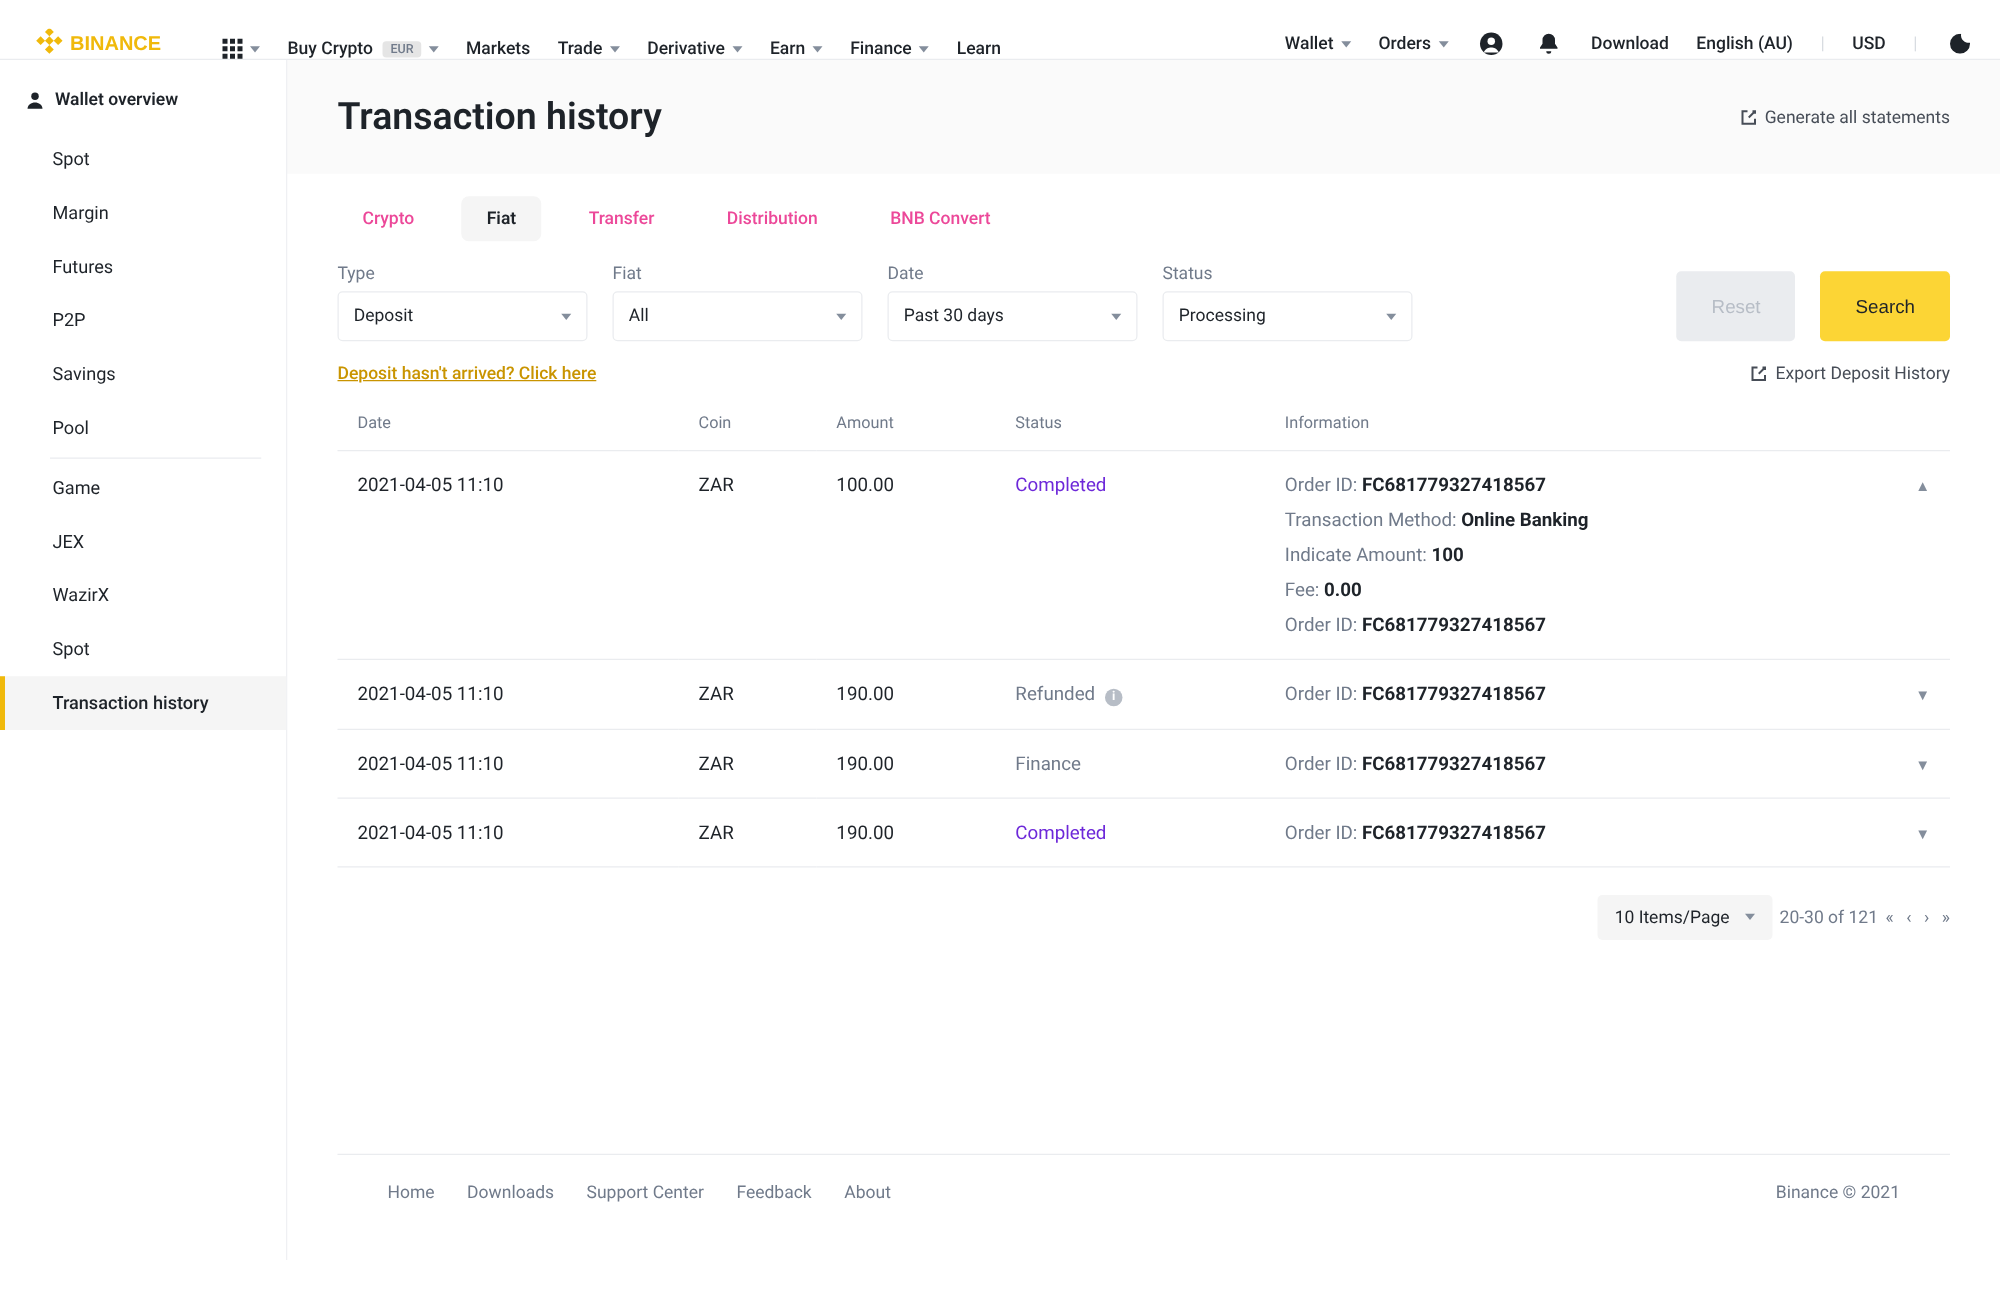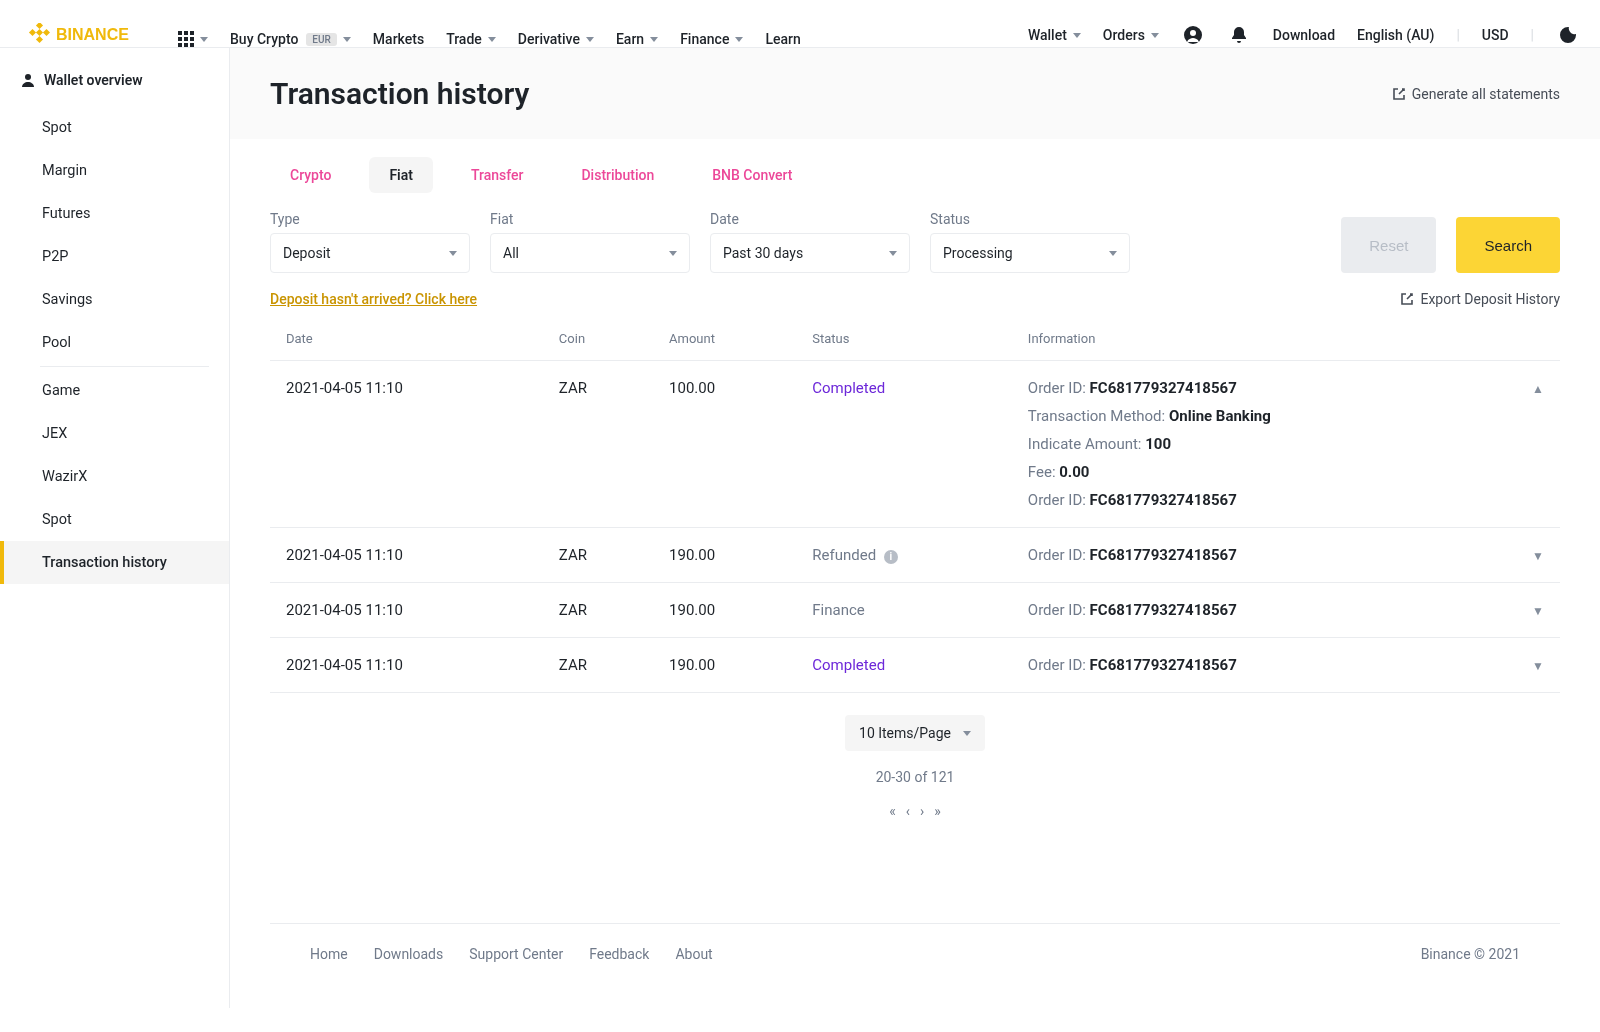--- a/index.html
+++ b/index.html
@@ -57,21 +57,21 @@
   tbody tr { border-bottom:1px solid #eaecef; }
   tbody td { padding: 18px 16px; vertical-align: top; font-size:15px; color:#1e2329; }
   .status-completed { color:#6d28d9; }
   .status-refunded, .status-expired { color:#707a8a; }
   .status-refunded .info-dot { display:inline-flex; width:14px; height:14px; border-radius:50%; background:#b7bdc6; color:#fff; align-items:center; justify-content:center; font-size:10px; margin-left:4px; font-weight:700; }
   .info-cell .label { color:#707a8a; }
   .info-cell .row { margin-bottom: 10px; }
   .info-cell .row:last-child { margin-bottom: 0; }
   .expand-caret { color:#848e9c; cursor:pointer; font-size:12px; }
 
-  .pager { display:flex; align-items:center; justify-content:flex-end; gap:18px; padding: 22px 0 6px; flex-direction: column; }
+  .pager { display:flex; align-items:center; justify-content:flex-end; gap:6px; padding: 22px 0 6px; }
   .pager-select { background:#f5f5f5; border-radius:4px; height:36px; padding:0 14px; display:flex; align-items:center; gap:10px; cursor:pointer; color:#1e2329; }
   .pager-text { color:#707a8a; }
   .pager-btns { display:flex; gap:10px; color:#707a8a; }
   .pager-btns span { cursor:pointer; }
 
   .footer { display:flex; align-items:center; justify-content:space-between; padding: 22px 40px; border-top:1px solid #eaecef; color:#707a8a; margin-top:auto; }
   .footer-links { display:flex; gap:26px; }
 </style>
 </head>
 <body>

